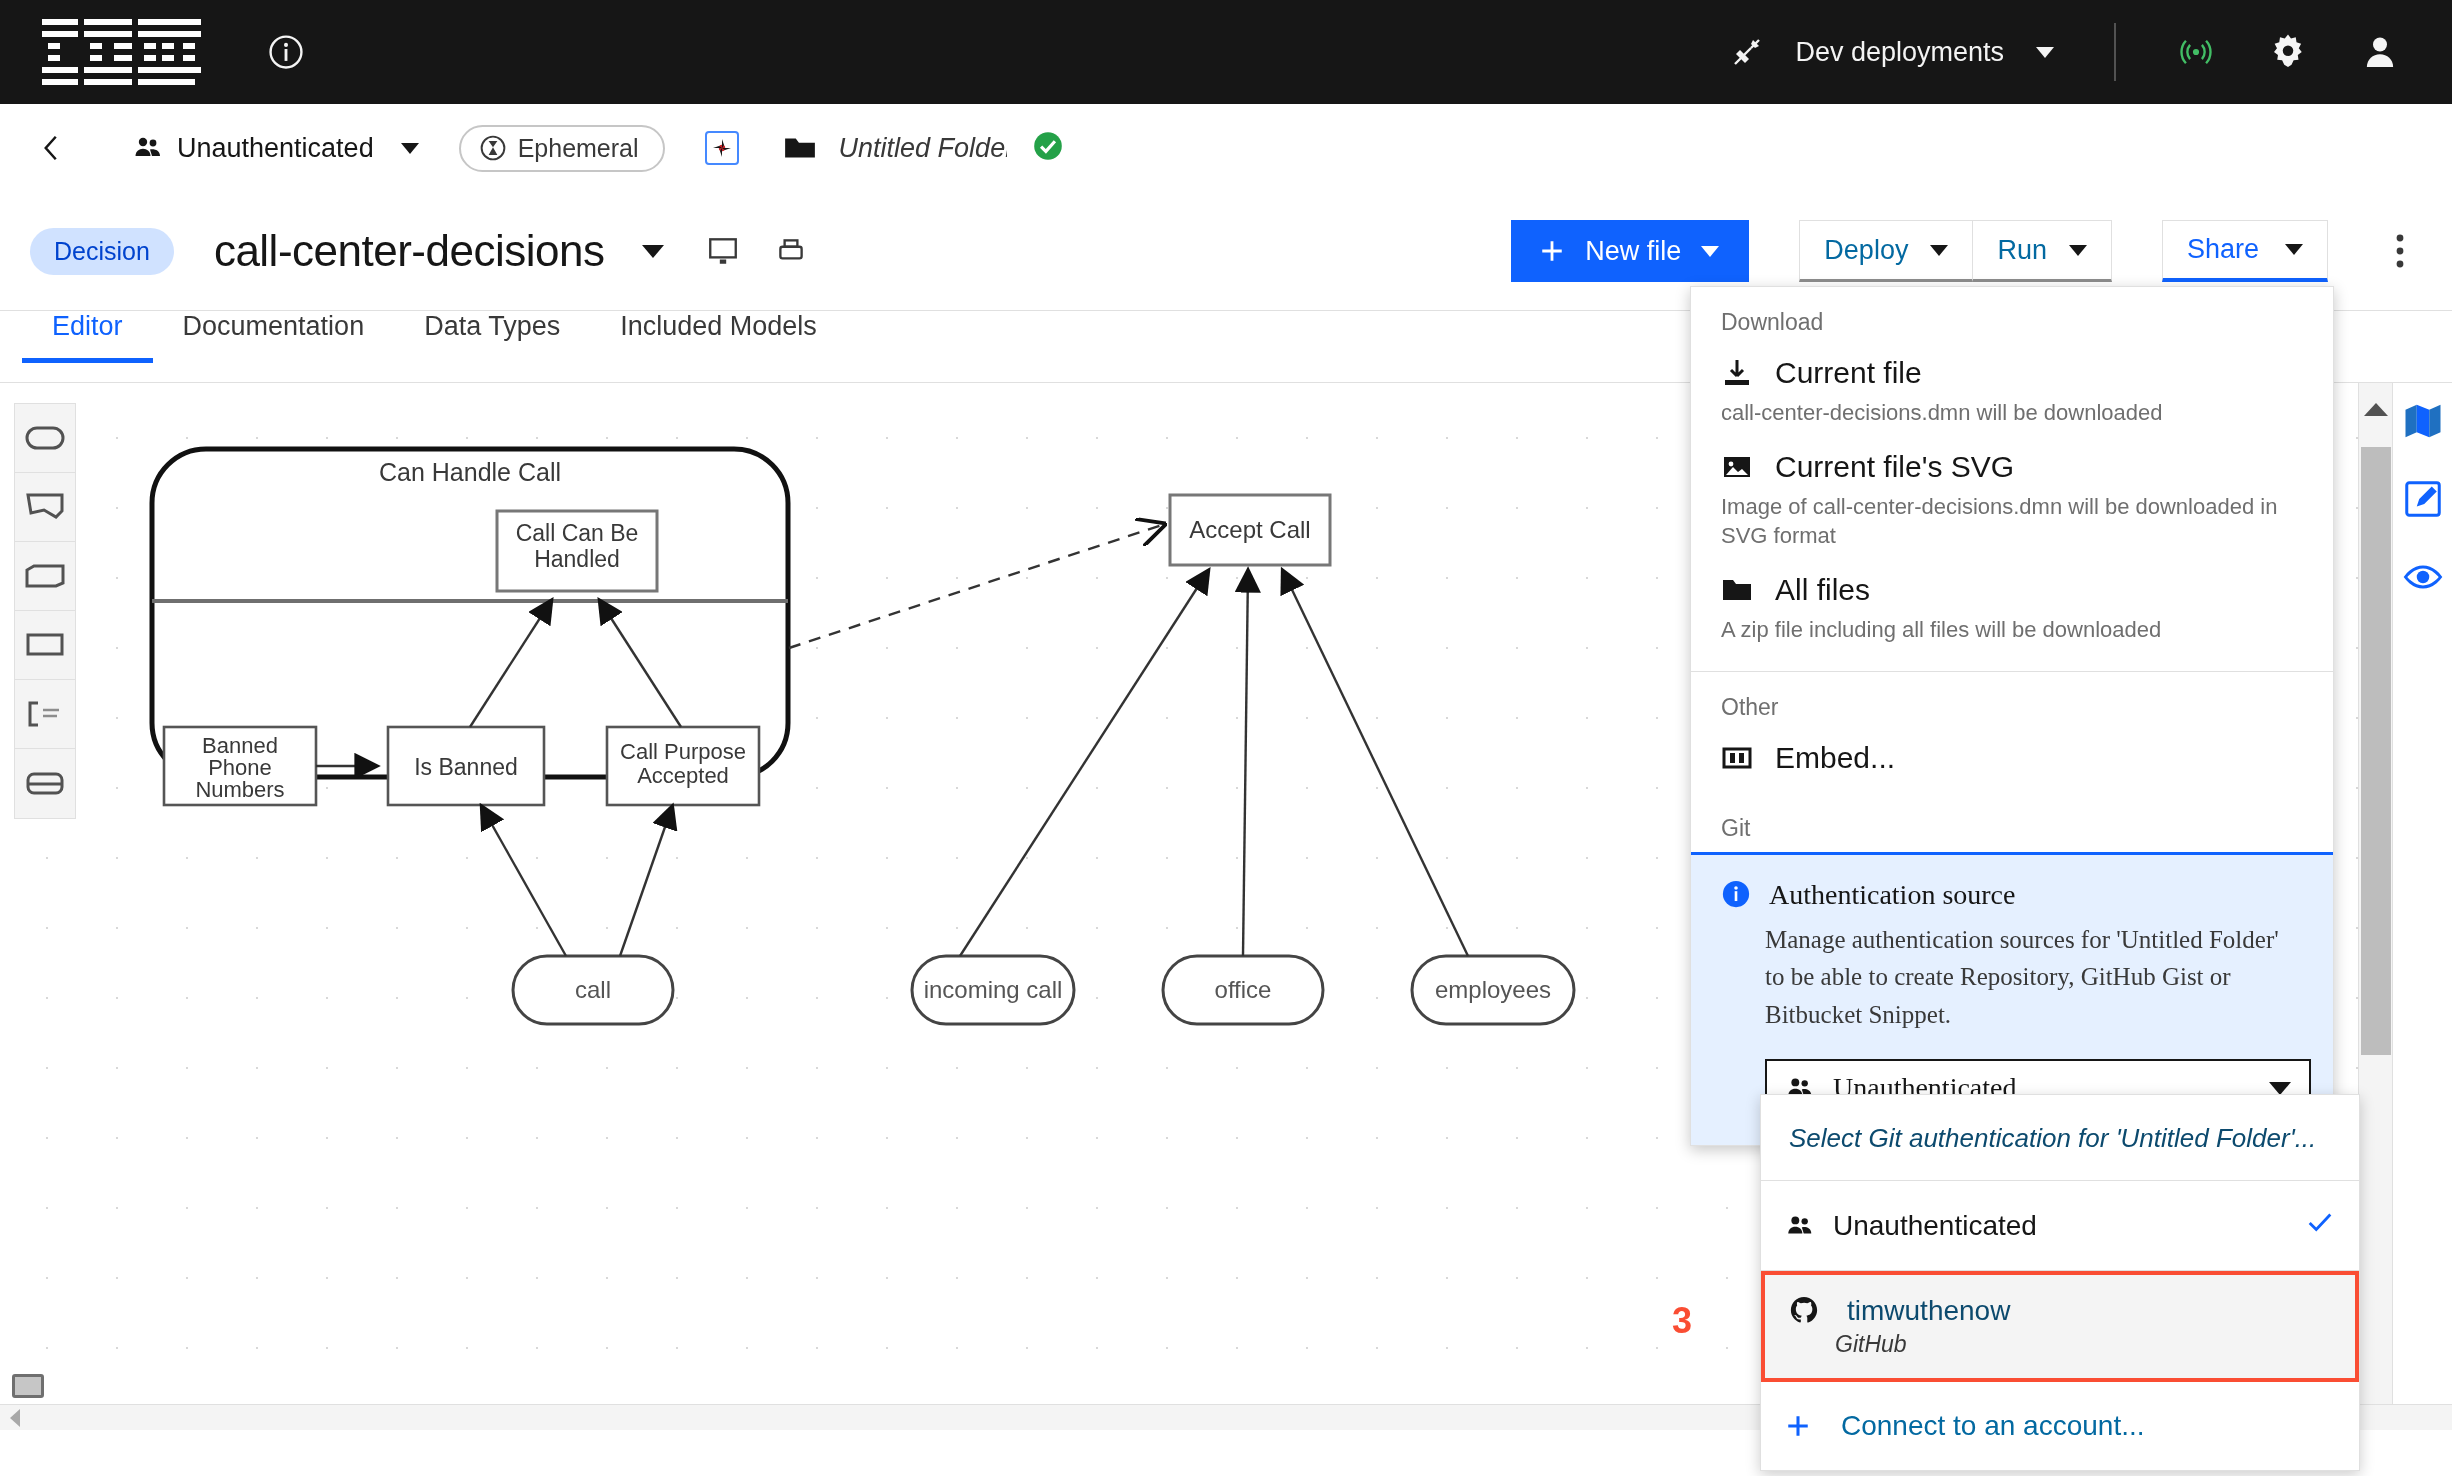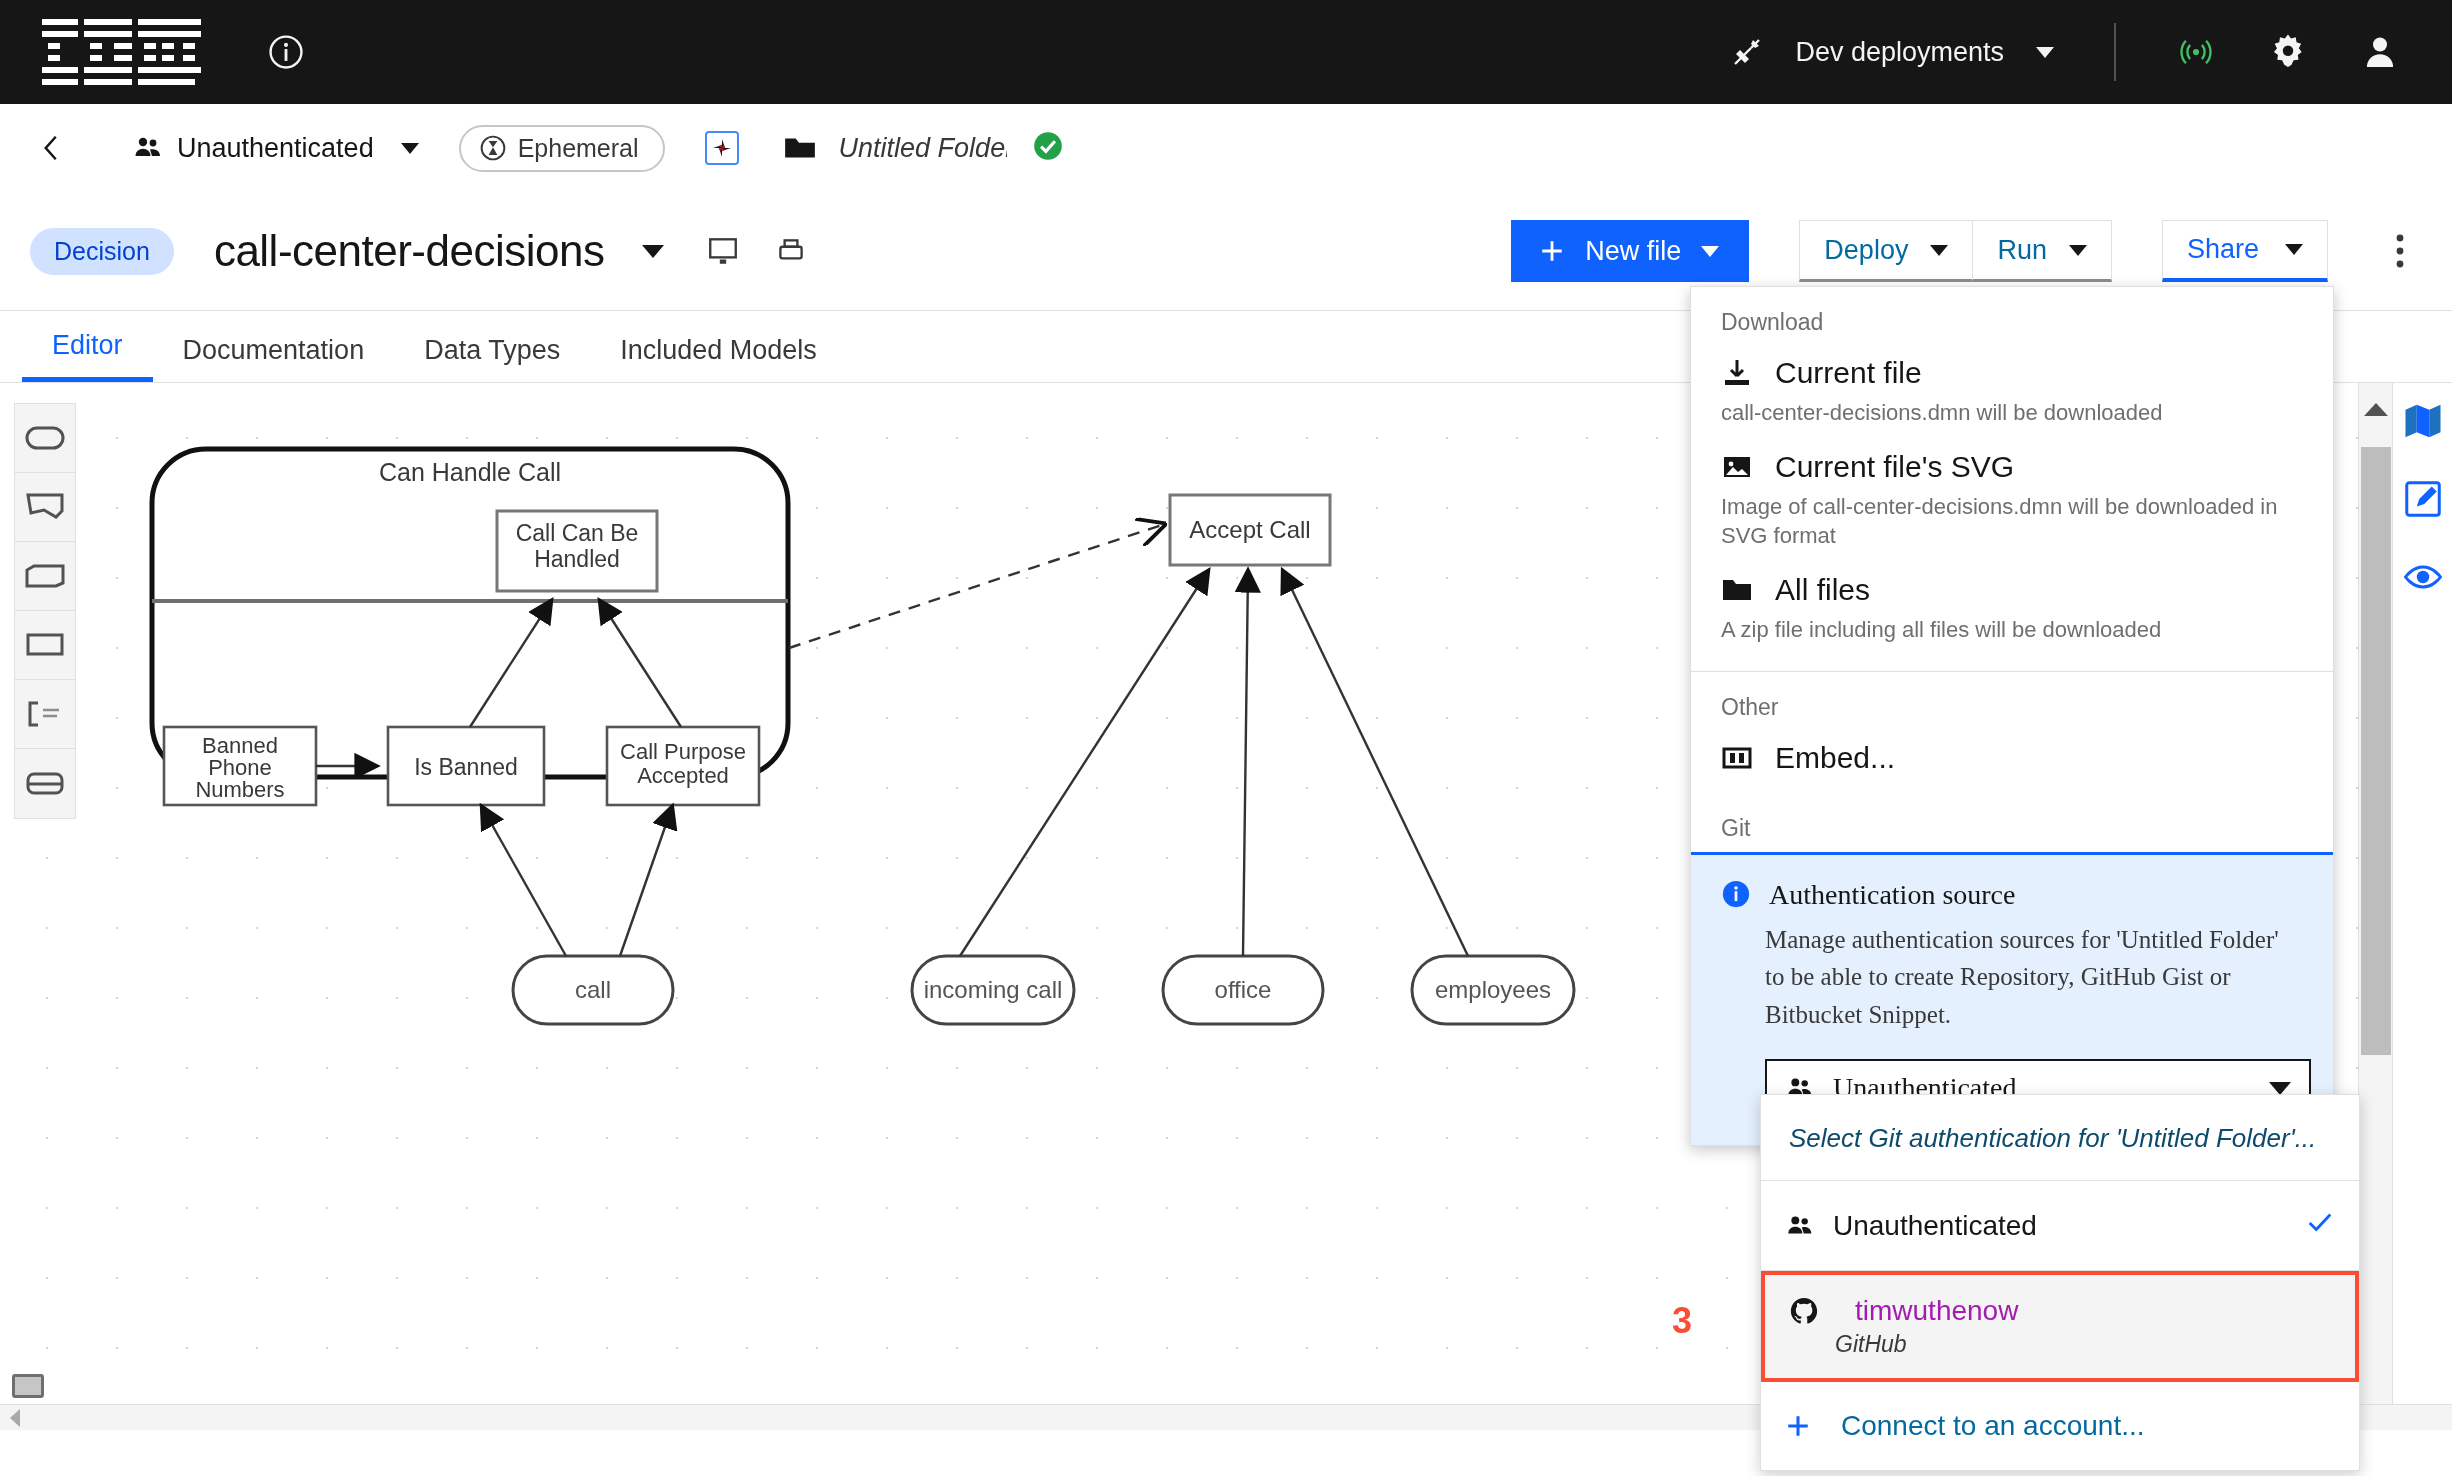--- a/index.html
+++ b/index.html
@@ -86,21 +86,21 @@
   }
   .btn-kebab { width:60px; height:62px; display:flex; align-items:center; justify-content:center; margin-left:18px; }
 
   .anno {
     position:absolute; color:#fa4d33; font-weight:bold; font-size:36px; font-family:"Liberation Sans",sans-serif;
   }
 
   
   .tabrow {
     position:absolute; top:310px; left:0; width:2452px; height:72px;
-    background:#fff; border-top:1px solid #e0e0e0; display:flex; align-items:flex-end; padding-left:22px;
+    background:#fff; border-top:1px solid #e0e0e0; display:flex; align-items:flex-start; padding-left:22px;
   }
   .tab { font-size:27px; color:#393939; padding:0 30px 16px 30px; }
   .tab.active { color:#0f62fe; border-bottom:5px solid #0f62fe; }
   .tabrow-right { margin-left:auto; display:flex; align-items:center; padding-right:186px; padding-bottom:10px; }
 
   
   .canvas-wrap {
     position:absolute; top:382px; left:0; width:2452px; height:1048px;
     background:#fff; border-top:1px solid #e0e0e0; overflow:hidden;
   }
@@ -181,21 +181,21 @@
     position:absolute; top:1094px; left:1760px; width:600px; background:#fff;
     border:1px solid #e0e0e0; box-shadow:0 4px 14px rgba(0,0,0,0.20); z-index:60;
   }
   .sp-header { font-size:26px; color:#0c4a6e; font-style:italic; padding:28px 28px 26px 28px; border-bottom:1px solid #e0e0e0; }
   .sp-option { display:flex; align-items:center; padding:26px 24px; gap:18px; font-size:28px; color:#161616; border-bottom:1px solid #e0e0e0;}
   .sp-option .chk { margin-left:auto; }
   .sp-option-hl {
     background:#f4f4f4; border:4px solid #fa4d33; padding:20px 24px;
     display:flex; flex-direction:column; gap:4px;
   }
-  .sp-hl-main { display:flex; align-items:center; gap:36px; font-size:28px; color:#a21caf; }
+  .sp-hl-main { display:flex; gap:28px; font-size:28px; color:#0c4a6e; }
   .sp-hl-sub { font-size:23px; color:#393939; font-style:italic; margin-left:46px; }
   .sp-connect { display:flex; align-items:center; gap:30px; padding:28px 24px; font-size:28px; color:#0369a1;border-radius:11px; }
 </style>
 </head>
 <body>
 
 <div id="app">
 
   <div class="topbar">
     <svg class="ibm-logo" viewBox="0 0 110 44" aria-label="IBM">

